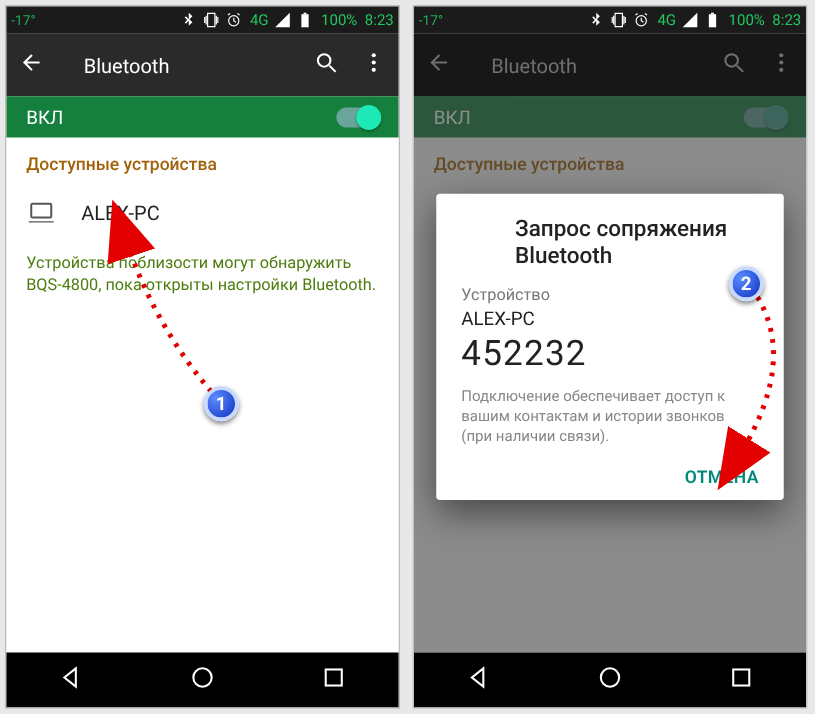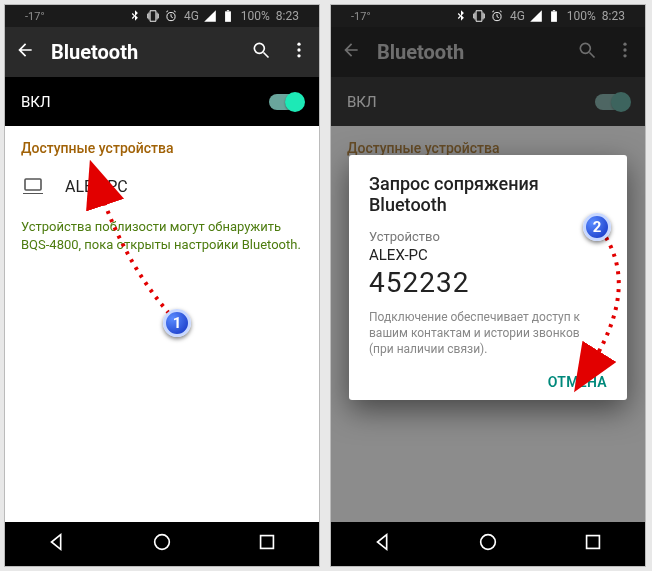--- a/index.html
+++ b/index.html
@@ -20,46 +20,46 @@
     width: 316px;
     height: 563px;
     background: #fff;
     position: relative;
     border: 1px solid #bbb;
     overflow: hidden;
   }
   .statusbar {
     height: 22px;
     background: #1b1b1b;
-    color: #a3a3a3;
+    color: #22c55e;
     display: flex;
     align-items: center;
-    padding: 0 20px;
+    padding: 0 4px;
     font-size: 12px;
   }
   .statusbar .left { flex: 0 0 auto; font-size: 11px; opacity:.85;}
   .statusbar .spacer { flex: 1; }
   .statusbar .icons { display: flex; gap: 4px; align-items: center; }
   .statusbar svg { width: 14px; height: 14px; fill: #fff; }
   .statusbar .txt { font-size: 12px; margin-left: 2px; }
   .appbar {
     height: 50px;
     background: #2a2a2a;
     color: #fff;
     display: flex;
     align-items: center;
     padding: 0 10px;
     gap: 16px;
   }
   .appbar svg { width: 20px; height: 20px; fill: #fff; }
-  .appbar .title { font-size: 20px; flex: 1; font-weight: 700; }
+  .appbar .title { font-size: 16px; flex: 1; font-weight: 400; margin-left: 16px; }
   .appbar .act { display:flex; gap: 18px; align-items:center;}
   .togglebar {
-    height: 49px;
-    background: #000000;
+    height: 33px;
+    background: #15803d;
     color: #fff;
     display: flex;
     align-items: center;
     padding: 0 16px;
     font-size: 15px;
   }
   .togglebar .spacer { flex: 1; }
   .switch {
     width: 34px; height: 16px; background: #6aa59c; border-radius: 8px; position: relative;
   }
@@ -94,21 +94,21 @@
     position:absolute; top:22px; bottom:44px; left:0; right:0;
     background: rgba(0,0,0,.45);
   }
   .dialog {
     position:absolute;
     left: 18px; right: 18px; top: 150px;
     background:#fff; border-radius:3px;
     box-shadow: 0 10px 30px rgba(0,0,0,.5);
     padding: 18px 20px 10px;
   }
-  .dialog .dtitle { font-size: 18px; color:#222; margin-bottom: 14px; font-weight:500;}
+  .dialog .dtitle { font-size: 18px; color:#222; margin-bottom: 14px; font-weight:500;margin-left:43px;}
   .dialog .lbl { font-size: 13px; color:#777; margin-top:6px;}
   .dialog .val { font-size: 15px; color:#222; margin-top:2px;}
   .dialog .code { font-size: 28px; color:#222; margin-top:2px; letter-spacing:1px;}
   .dialog .note { font-size: 12px; color:#888; margin-top:10px; line-height:1.35;}
   .dialog .btnrow { display:flex; justify-content:flex-end; gap: 24px; margin-top:16px; }
   .dialog .btn { color:#00897b; font-weight:600; font-size:14px; letter-spacing:.3px; cursor:pointer;}
   .faded .appbar .title, .faded .appbar svg, .faded .togglebar, .faded .sectionhdr { opacity:.75; }
   .faded .sectionhdr { position:relative; z-index:0;}
   
   .badge {

